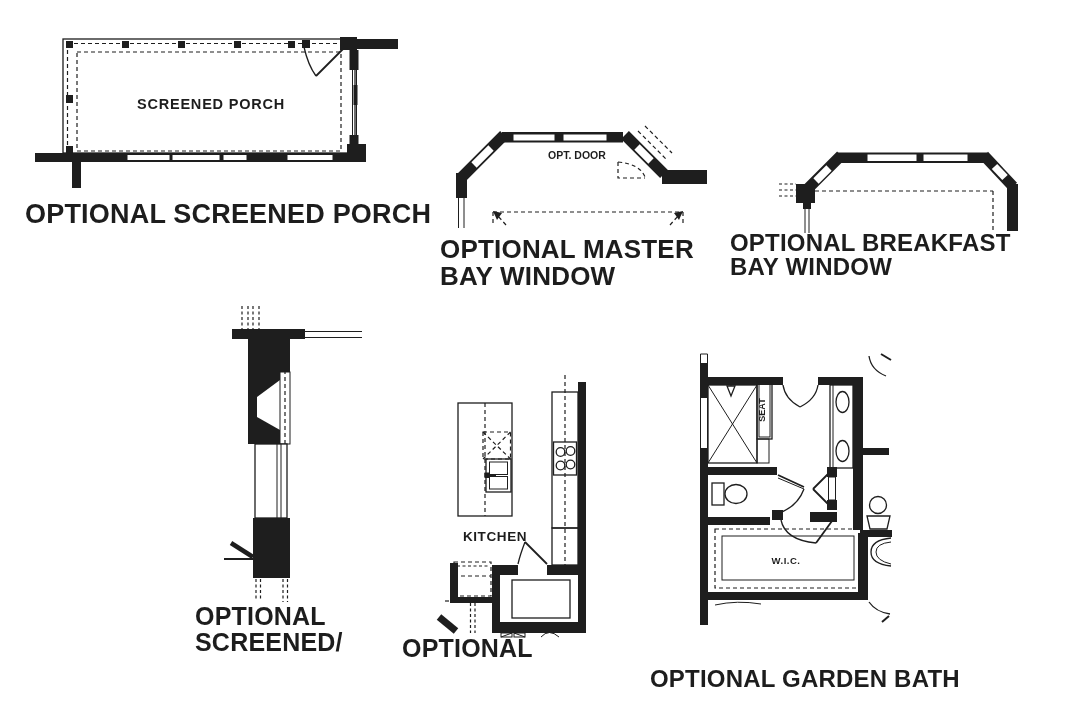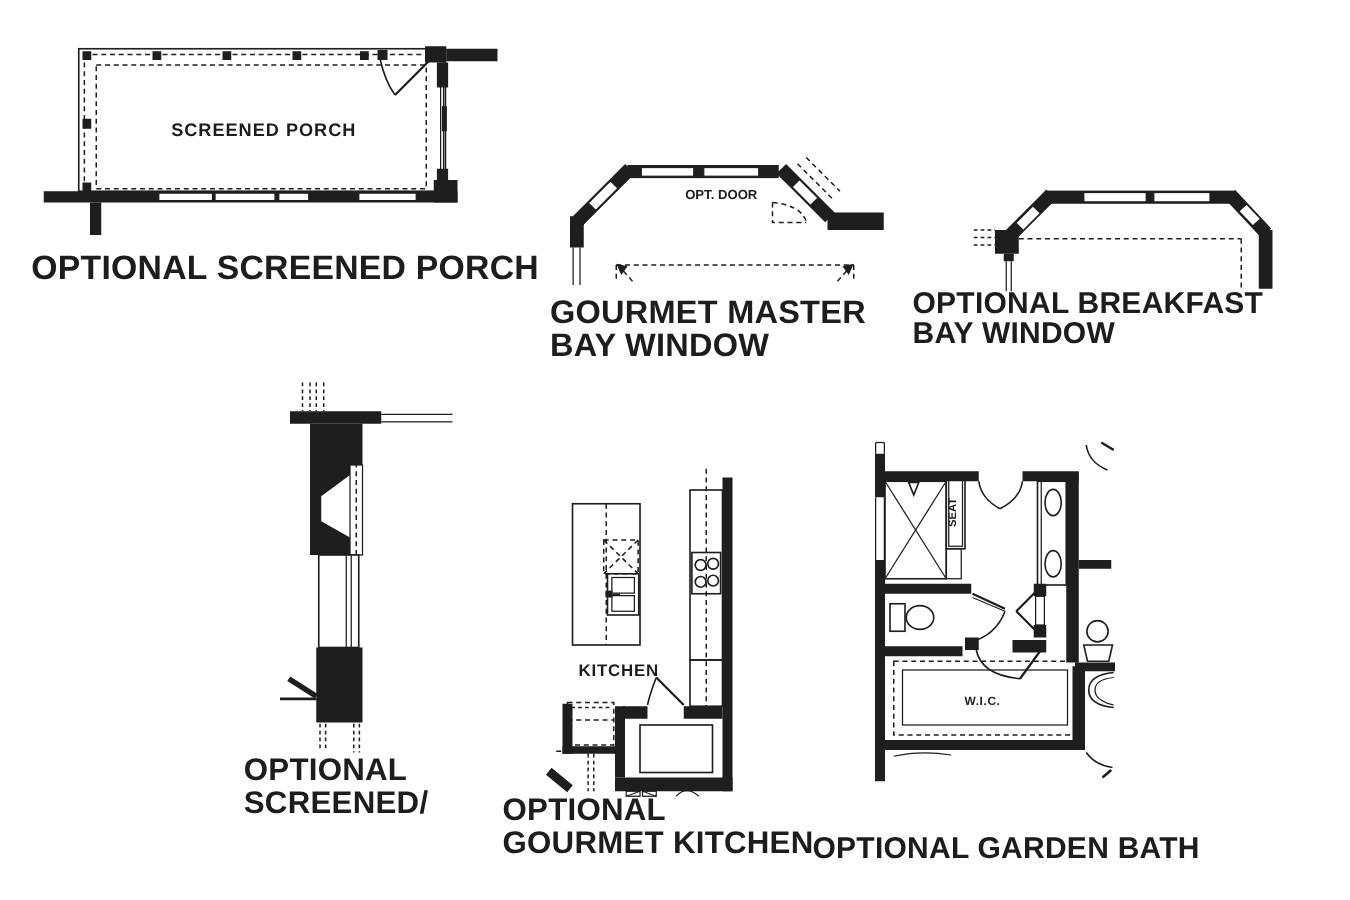--- a/index.html
+++ b/index.html
@@ -103,21 +103,21 @@
       <line x1="53" y1="97" x2="243" y2="97" class="dash"></line>
       <line x1="53" y1="97" x2="53" y2="111" class="dash"></line>
       <line x1="243" y1="97" x2="243" y2="111" class="dash"></line>
       <line x1="66" y1="110" x2="58" y2="101" class="dash"></line>
       <polygon points="53,96 62,98 57,105" class="blk"></polygon>
       <line x1="230" y1="110" x2="238" y2="101" class="dash"></line>
       <polygon points="243,96 234,98 239,105" class="blk"></polygon>
     </g>
   </svg>
   <div class="caption" style="left:440px;top:236px;width:268px;font-size:26px">
-    <div>GOURMET MASTER</div>
+    <div>OPTIONAL MASTER</div>
     <div>BAY WINDOW</div>
   </div>
 
   <svg class="panel-svg" style="left:735px;top:140px" width="295" height="95" viewBox="0 0 295 95">
     <g>
       <rect x="103" y="12.5" width="149" height="10.5" class="blk"></rect>
       <rect x="132" y="14" width="50" height="7.5" class="wht hair" stroke="#1e1e1e"></rect>
       <rect x="188" y="14" width="45" height="7.5" class="wht hair" stroke="#1e1e1e"></rect>
     </g>
     <g>
@@ -238,21 +238,20 @@
     <g>
       <rect x="56" y="258" width="11" height="4" class="hair" fill="none"></rect>
       <line x1="56" y1="262" x2="67" y2="258" class="hair"></line>
       <rect x="69" y="258" width="11" height="4" class="hair" fill="none"></rect>
       <line x1="69" y1="258" x2="80" y2="262" class="hair"></line>
       <path d="M96,262 Q104,253 114,262" class="hair"></path>
     </g>
   </svg>
   <div class="caption" style="left:402px;top:636px;width:220px;font-size:25px">
     <div>OPTIONAL</div>
-    <div>GOURMET KITCHEN</div>
   </div>
 
   <svg class="panel-svg" style="left:695px;top:350px" width="260" height="292" viewBox="0 0 260 292">
     <g>
       <line x1="5.5" y1="4" x2="5.5" y2="13" class="hair"></line>
       <line x1="12.5" y1="4" x2="12.5" y2="13" class="hair"></line>
       <line x1="5.5" y1="4" x2="12.5" y2="4" class="hair"></line>
       <rect x="5" y="13" width="8" height="35" class="blk"></rect>
       <rect x="4.5" y="48" width="9" height="50" class="wht"></rect>
       <line x1="5.5" y1="48" x2="5.5" y2="98" class="hair"></line>

